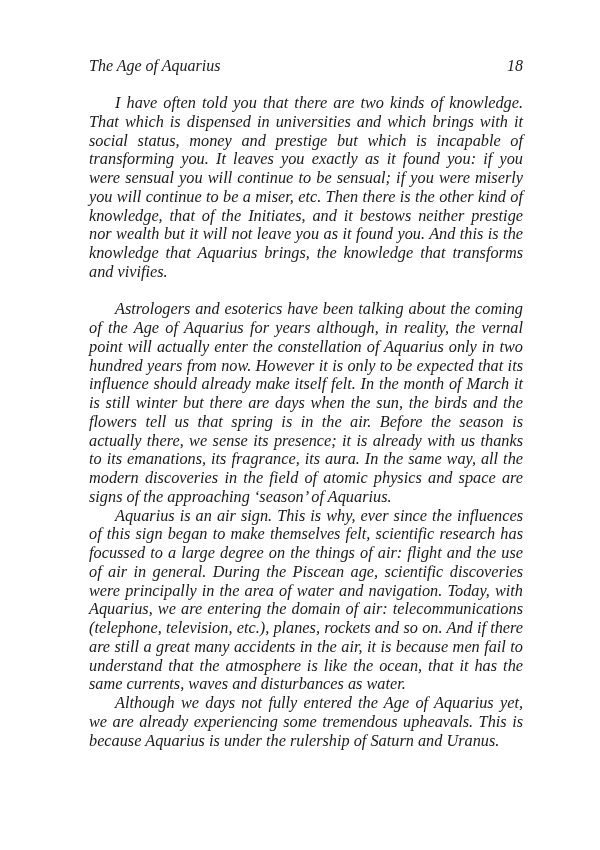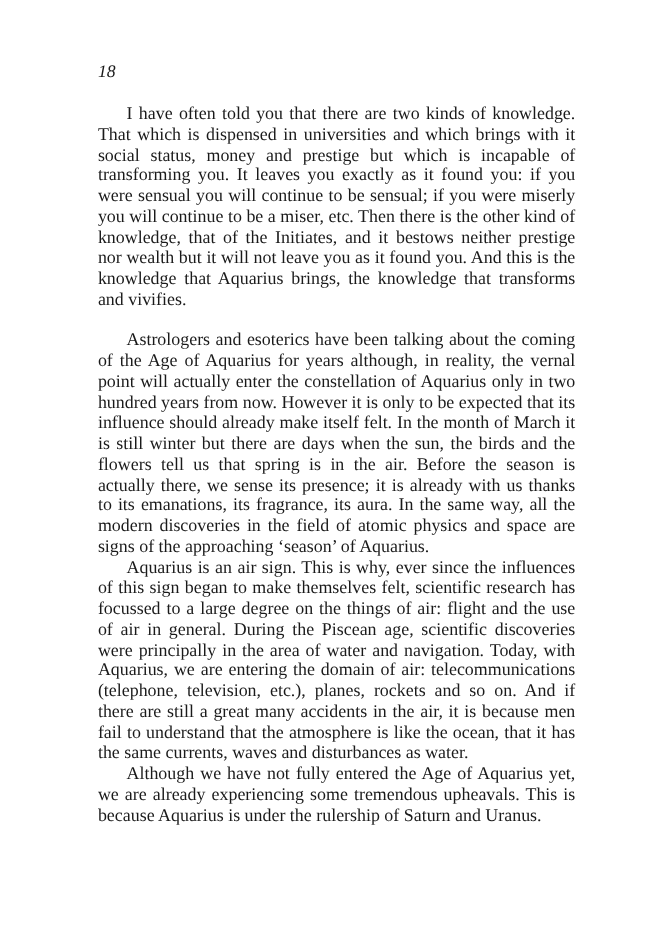--- a/index.html
+++ b/index.html
@@ -27,31 +27,33 @@
     margin-bottom: 18px;
   }
   .body-text {
     font-size: 16.3px;
     line-height: 18.75px;
     text-align: justify;
   }
   .body-text p {
     margin: 0;
     text-indent: 26px;
+    font-style: italic;
   }
   .body-text p.gap-after {
     margin-bottom: 18.75px;
   }
 </style>
 </head>
 <body>
 
 <div class="page">
   <div class="running-header">
+    <span>The Age of Aquarius</span>
     <span>18</span>
   </div>
   <div class="body-text">
     <p class="gap-after">I have often told you that there are two kinds of knowledge. That which is dispensed in universities and which brings with it social status, money and prestige but which is incapable of transforming you. It leaves you exactly as it found you: if you were sensual you will continue to be sensual; if you were miserly you will continue to be a miser, etc. Then there is the other kind of knowledge, that of the Initiates, and it bestows neither prestige nor wealth but it will not leave you as it found you. And this is the knowledge that Aquarius brings, the knowledge that transforms and vivifies.</p>
     <p>Astrologers and esoterics have been talking about the coming of the Age of Aquarius for years although, in reality, the vernal point will actually enter the constellation of Aquarius only in two hundred years from now. However it is only to be expected that its influence should already make itself felt. In the month of March it is still winter but there are days when the sun, the birds and the flowers tell us that spring is in the air. Before the season is actually there, we sense its presence; it is already with us thanks to its emanations, its fragrance, its aura. In the same way, all the modern discoveries in the field of atomic physics and space are signs of the approaching ‘season’ of Aquarius.</p>
     <p>Aquarius is an air sign. This is why, ever since the influences of this sign began to make themselves felt, scientific research has focussed to a large degree on the things of air: flight and the use of air in general. During the Piscean age, scientific discoveries were principally in the area of water and navigation. Today, with Aquarius, we are entering the domain of air: telecommunications (telephone, television, etc.), planes, rockets and so on. And if there are still a great many accidents in the air, it is because men fail to understand that the atmosphere is like the ocean, that it has the same currents, waves and disturbances as water.</p>
-    <p>Although we have not fully entered the Age of Aquarius yet, we are already experiencing some tremendous upheavals. This is because Aquarius is under the rulership of Saturn and Uranus.</p>
+    <p>Although we days not fully entered the Age of Aquarius yet, we are already experiencing some tremendous upheavals. This is because Aquarius is under the rulership of Saturn and Uranus.</p>
   </div>
 </div>
 
 </body></html>

